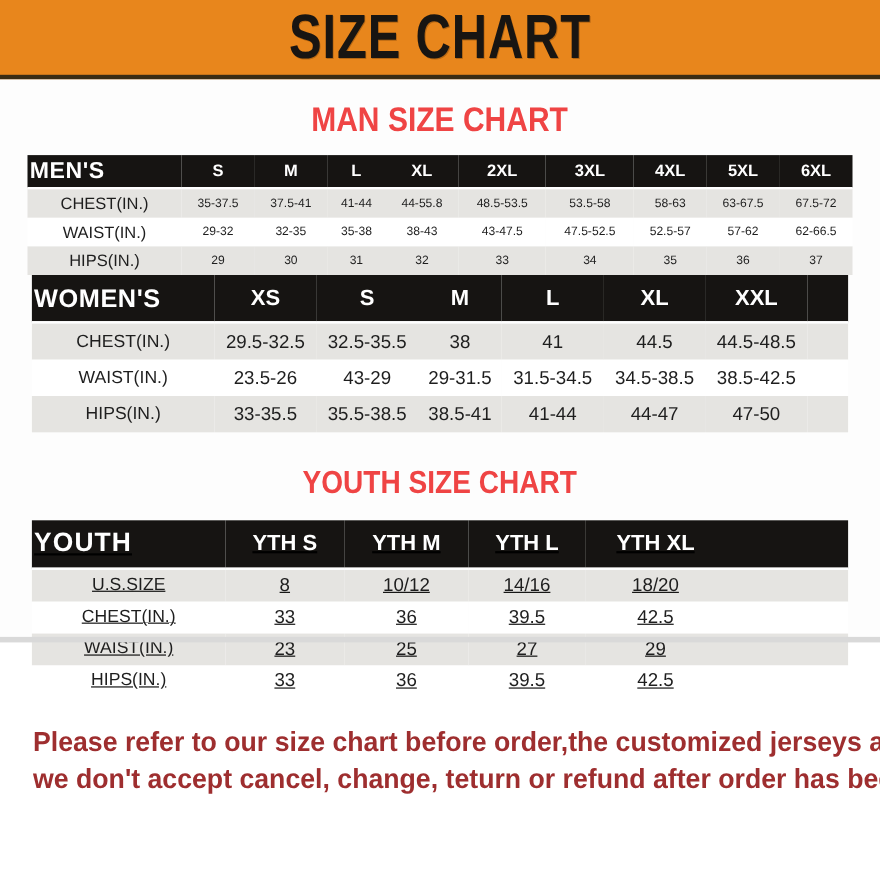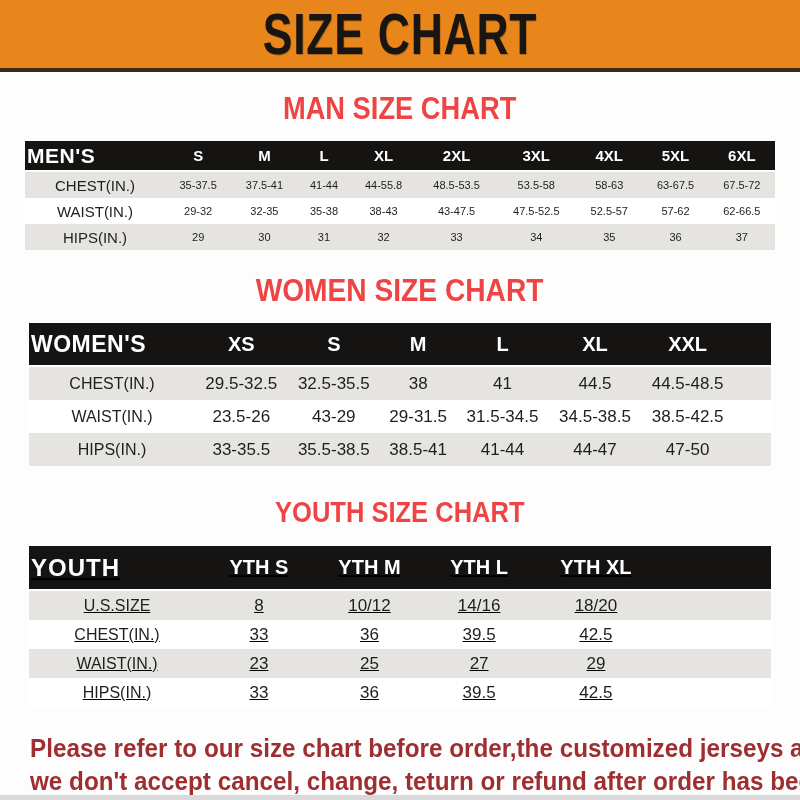--- a/index.html
+++ b/index.html
@@ -7,21 +7,21 @@
     padding: 0;
     width: 800px;
     height: 800px;
     overflow: hidden;
     background: #ffffff;
     font-family: "Liberation Sans", sans-serif;
     position: relative;
   }
   .page {
     width: 800px;
-    height: 800px;
+    height: 584px;
     position: relative;
     background: #fdfdfd;
   }
   
   .banner {
     height: 68px;
     background: #E8861C;
     border-bottom: 4px solid #3a2c14;
     display: flex;
     align-items: center;
@@ -183,23 +183,20 @@
             <td>34</td>
             <td>35</td>
             <td>36</td>
             <td>37</td>
           </tr>
         </tbody>
       </table>
   </div>
 
   <div class="section" id="section-women">
-    <h2 class="section-heading">
-      <span class="cond">WOMEN SIZE CHART</span>
-    </h2>
     <table class="size-table women-table">
         <thead>
           <tr>
             <th class="lbl">WOMEN'S</th>
             <th>XS</th>
             <th>S</th>
             <th>M</th>
             <th>L</th>
             <th>XL</th>
             <th>XXL</th>

